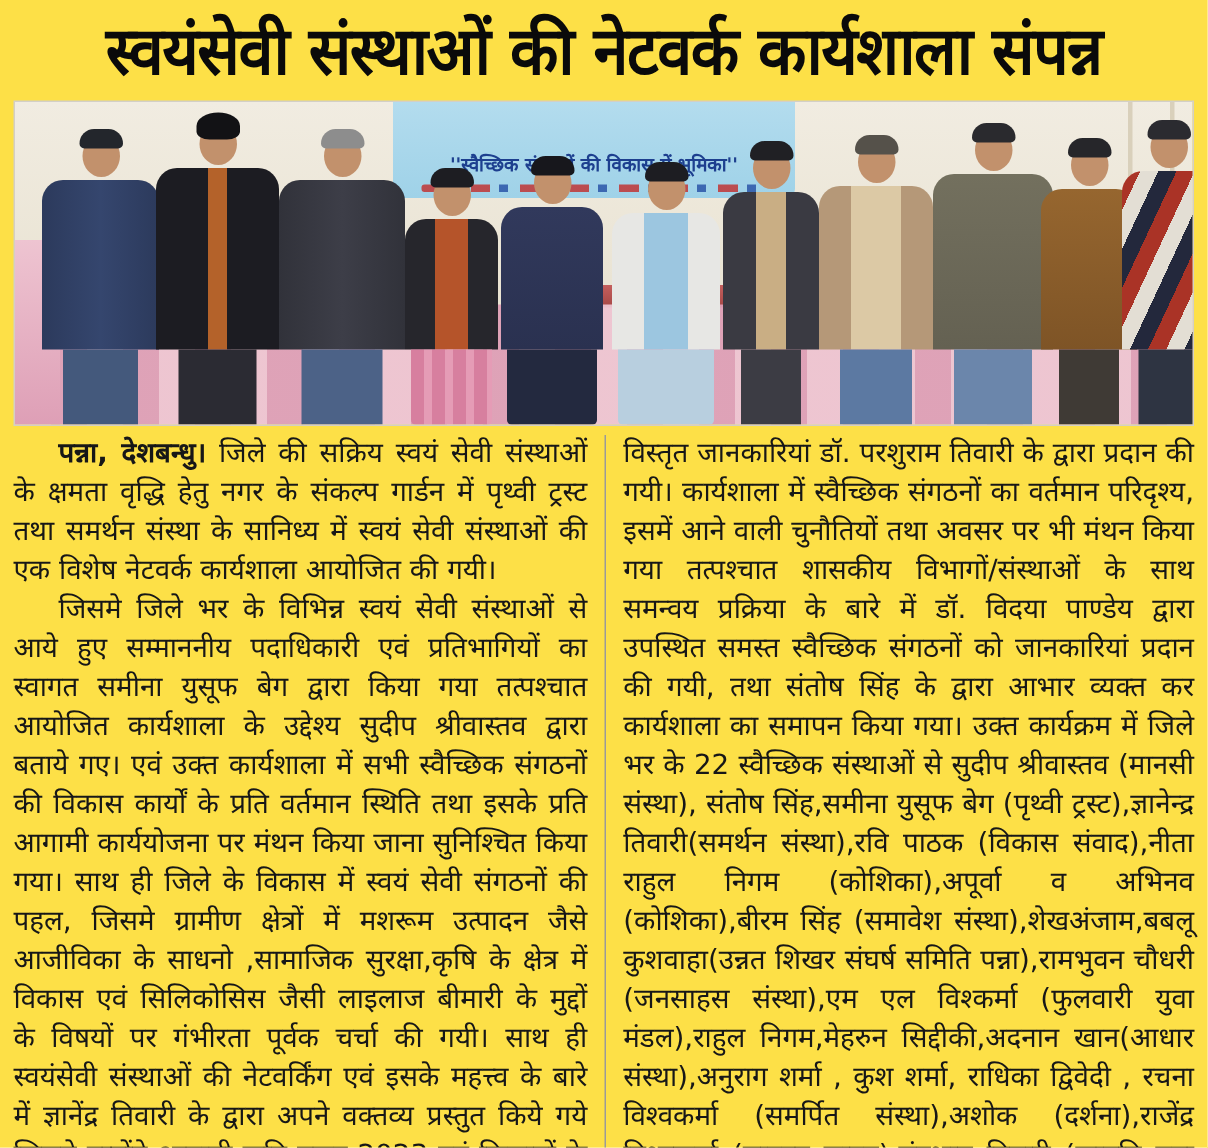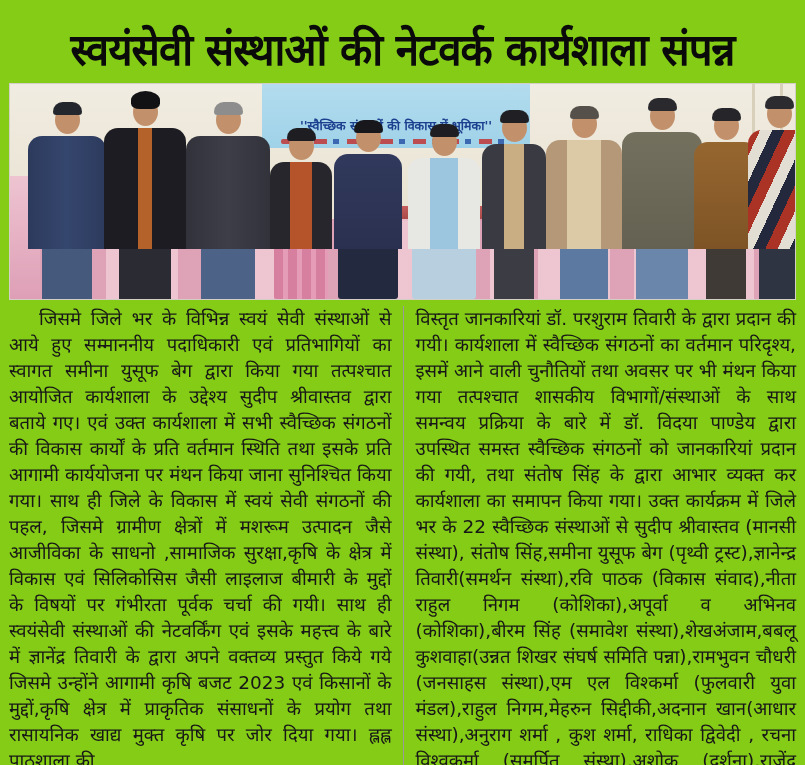--- a/index.html
+++ b/index.html
@@ -3,21 +3,21 @@
 <meta charset="utf-8">
 <style>
   * { margin:0; padding:0; box-sizing:border-box; }
   html,body { background:#ffffff; }
   body {
     width:805px; height:765px;
     font-family:"DejaVu Sans", sans-serif;
     color:#141414;
     overflow:hidden;
   }
-  .page { width:805px; height:765px; padding:22px 9px; background:#84cc16; }
+  .page { width:805px; height:765px; padding:6px 9px; background:#fde047; }
 
   
   .headline {
     font-size:42px; font-weight:800; text-align:center;
     letter-spacing:-1px; line-height:1.3; color:#0a0a0a;
     transform:scaleY(1.05); transform-origin:top center;
     white-space:nowrap;
   }
 
   
@@ -156,20 +156,21 @@
 
     <div class="person" style="left:738px;width:62px;top:16px;">
       <div class="p-head" style="--hair:#2b2b30"></div>
       <div class="p-torso" style="background:repeating-linear-gradient(115deg,#aa3326 0 11px,#e3ded4 11px 22px,#23283c 22px 33px);"></div>
       <div class="p-legs" style="background:#2e3442;"></div>
     </div>
   </div>
 
   <div class="article">
     <div class="col col-left">
+      <p class="para"><span class="dateline">पन्ना, देशबन्धु।</span><span> जिले की सक्रिय स्वयं सेवी संस्थाओं के क्षमता वृद्धि हेतु नगर के संकल्प गार्डन में पृथ्वी ट्रस्ट तथा समर्थन संस्था के सानिध्य में स्वयं सेवी संस्थाओं की एक विशेष नेटवर्क कार्यशाला आयोजित की गयी।</span></p>
       <p class="para">जिसमे जिले भर के विभिन्न स्वयं सेवी संस्थाओं से आये हुए सम्माननीय पदाधिकारी एवं प्रतिभागियों का स्वागत समीना युसूफ बेग द्वारा किया गया तत्पश्चात आयोजित कार्यशाला के उद्देश्य सुदीप श्रीवास्तव द्वारा बताये गए। एवं उक्त कार्यशाला में सभी स्वैच्छिक संगठनों की विकास कार्यों के प्रति वर्तमान स्थिति तथा इसके प्रति आगामी कार्ययोजना पर मंथन किया जाना सुनिश्चित किया गया। साथ ही जिले के विकास में स्वयं सेवी संगठनों की पहल, जिसमे ग्रामीण क्षेत्रों में मशरूम उत्पादन जैसे आजीविका के साधनो ,सामाजिक सुरक्षा,कृषि के क्षेत्र में विकास एवं सिलिकोसिस जैसी लाइलाज बीमारी के मुद्दों के विषयों पर गंभीरता पूर्वक चर्चा की गयी। साथ ही स्वयंसेवी संस्थाओं की नेटवर्किंग एवं इसके महत्त्व के बारे में ज्ञानेंद्र तिवारी के द्वारा अपने वक्तव्य प्रस्तुत किये गये जिसमे उन्होंने आगामी कृषि बजट 2023 एवं किसानों के मुद्दों,कृषि क्षेत्र में प्राकृतिक संसाधनों के प्रयोग तथा रासायनिक खाद्य मुक्त कृषि पर जोर दिया गया। ह्लह्ल पाठशाला की</p>
     </div>
     <div class="col col-right">
       <p>विस्तृत जानकारियां डॉ. परशुराम तिवारी के द्वारा प्रदान की गयी। कार्यशाला में स्वैच्छिक संगठनों का वर्तमान परिदृश्य, इसमें आने वाली चुनौतियों तथा अवसर पर भी मंथन किया गया तत्पश्चात शासकीय विभागों/संस्थाओं के साथ समन्वय प्रक्रिया के बारे में डॉ. विदया पाण्डेय द्वारा उपस्थित समस्त स्वैच्छिक संगठनों को जानकारियां प्रदान की गयी, तथा संतोष सिंह के द्वारा आभार व्यक्त कर कार्यशाला का समापन किया गया। उक्त कार्यक्रम में जिले भर के 22 स्वैच्छिक संस्थाओं से सुदीप श्रीवास्तव (मानसी संस्था), संतोष सिंह,समीना युसूफ बेग (पृथ्वी ट्रस्ट),ज्ञानेन्द्र तिवारी(समर्थन संस्था),रवि पाठक (विकास संवाद),नीता राहुल निगम (कोशिका),अपूर्वा व अभिनव (कोशिका),बीरम सिंह (समावेश संस्था),शेखअंजाम,बबलू कुशवाहा(उन्नत शिखर संघर्ष समिति पन्ना),रामभुवन चौधरी (जनसाहस संस्था),एम एल विश्कर्मा (फुलवारी युवा मंडल),राहुल निगम,मेहरुन सिद्दीकी,अदनान खान(आधार संस्था),अनुराग शर्मा , कुश शर्मा, राधिका द्विवेदी , रचना विश्वकर्मा (समर्पित संस्था),अशोक (दर्शना),राजेंद्र विश्वकर्मा (चाइल्ड लाइन),चंद्रभान तिवारी (जागृति युवा मंच समिति पन्ना),भरत मिश्रा (सुधा जनकल्याण एवं विकास समिति) की गरिमयी उपस्थिति रही।</p>
     </div>
   </div>
 
 </div>
 
 </body></html>

